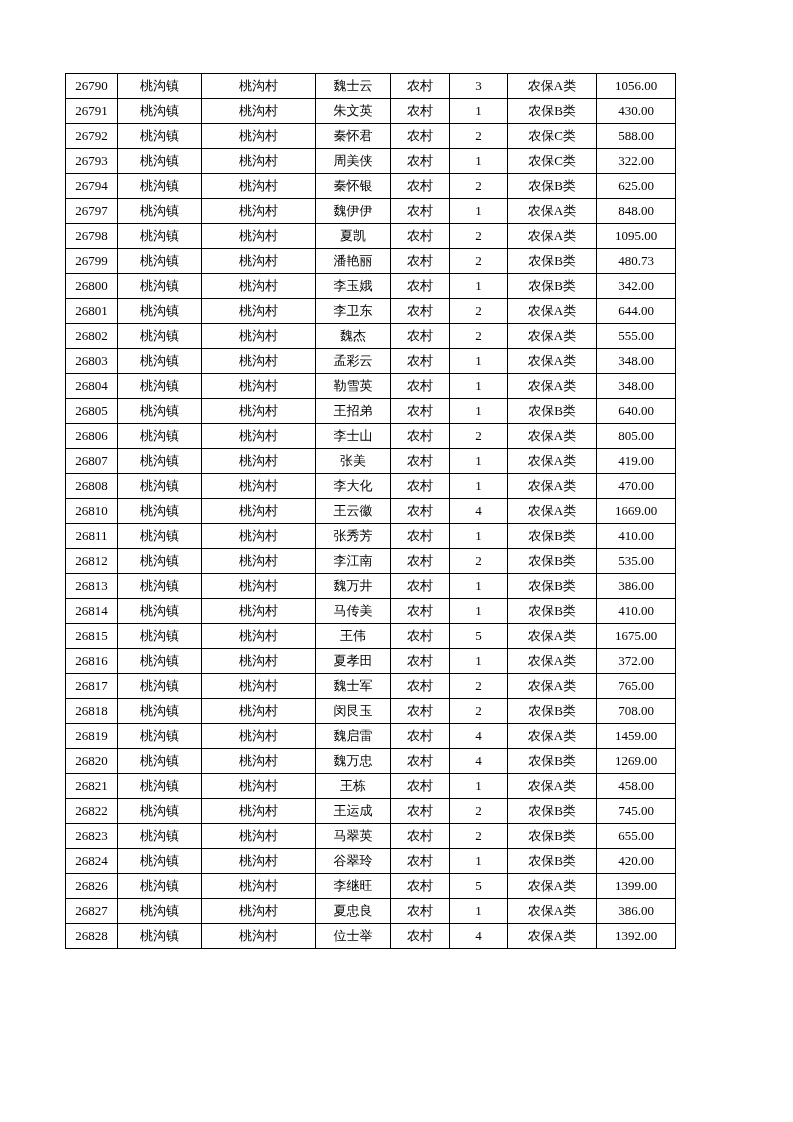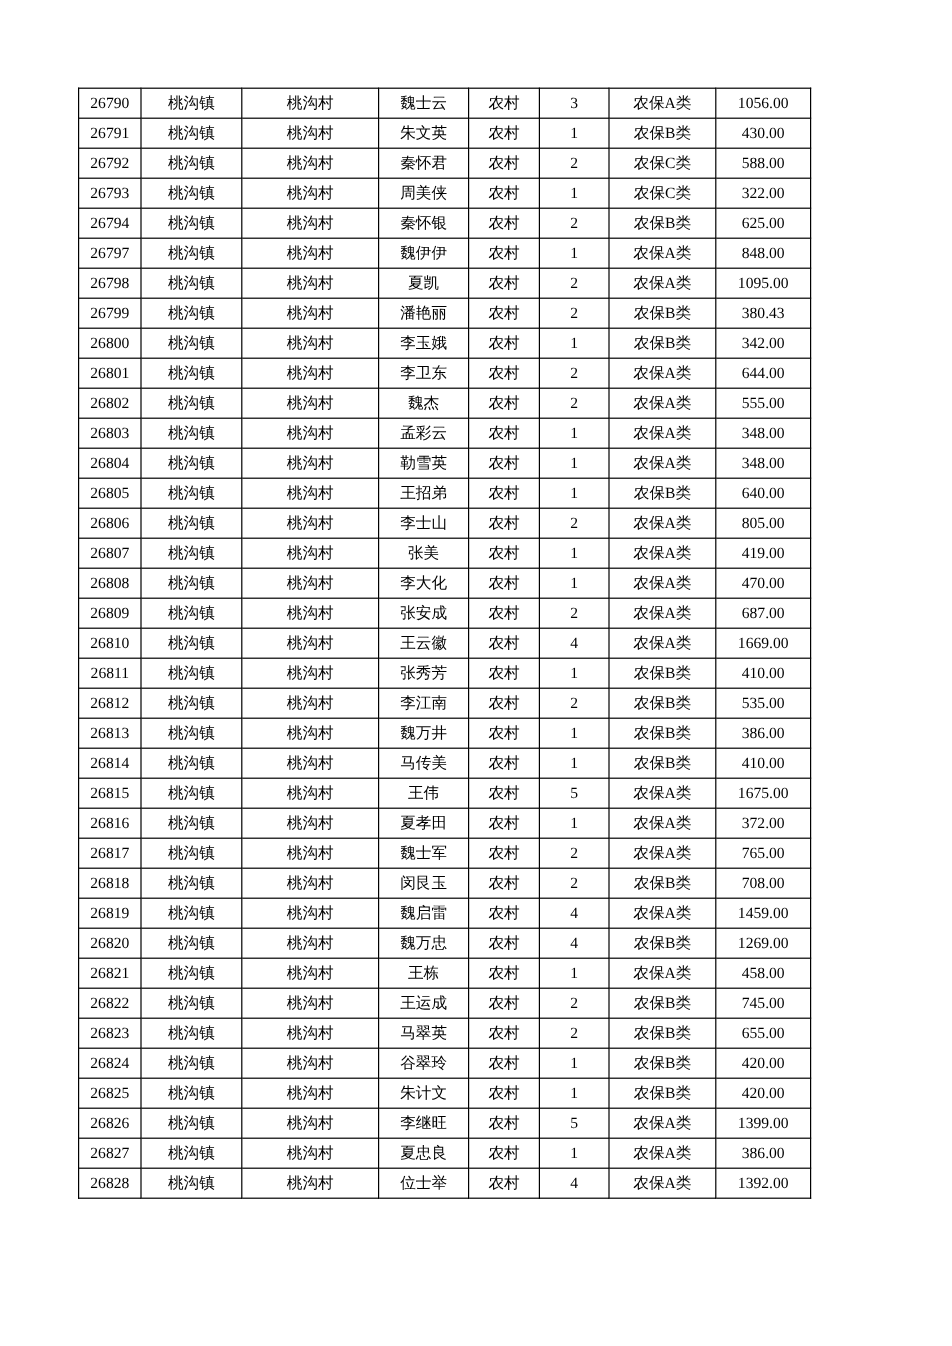--- a/index.html
+++ b/index.html
@@ -135,21 +135,21 @@
           <td>1095.00</td>
         </tr>
         <tr>
           <td>26799</td>
           <td>桃沟镇</td>
           <td>桃沟村</td>
           <td>潘艳丽</td>
           <td>农村</td>
           <td>2</td>
           <td>农保B类</td>
-          <td>380.43</td>
+          <td>480.73</td>
         </tr>
         <tr>
           <td>26800</td>
           <td>桃沟镇</td>
           <td>桃沟村</td>
           <td>李玉娥</td>
           <td>农村</td>
           <td>1</td>
           <td>农保B类</td>
           <td>342.00</td>
@@ -228,30 +228,20 @@
           <td>26808</td>
           <td>桃沟镇</td>
           <td>桃沟村</td>
           <td>李大化</td>
           <td>农村</td>
           <td>1</td>
           <td>农保A类</td>
           <td>470.00</td>
         </tr>
         <tr>
-          <td>26809</td>
-          <td>桃沟镇</td>
-          <td>桃沟村</td>
-          <td>张安成</td>
-          <td>农村</td>
-          <td>2</td>
-          <td>农保A类</td>
-          <td>687.00</td>
-        </tr>
-        <tr>
           <td>26810</td>
           <td>桃沟镇</td>
           <td>桃沟村</td>
           <td>王云徽</td>
           <td>农村</td>
           <td>4</td>
           <td>农保A类</td>
           <td>1669.00</td>
         </tr>
         <tr>
@@ -382,30 +372,20 @@
           <td>农村</td>
           <td>2</td>
           <td>农保B类</td>
           <td>655.00</td>
         </tr>
         <tr>
           <td>26824</td>
           <td>桃沟镇</td>
           <td>桃沟村</td>
           <td>谷翠玲</td>
-          <td>农村</td>
-          <td>1</td>
-          <td>农保B类</td>
-          <td>420.00</td>
-        </tr>
-        <tr>
-          <td>26825</td>
-          <td>桃沟镇</td>
-          <td>桃沟村</td>
-          <td>朱计文</td>
           <td>农村</td>
           <td>1</td>
           <td>农保B类</td>
           <td>420.00</td>
         </tr>
         <tr>
           <td>26826</td>
           <td>桃沟镇</td>
           <td>桃沟村</td>
           <td>李继旺</td>

